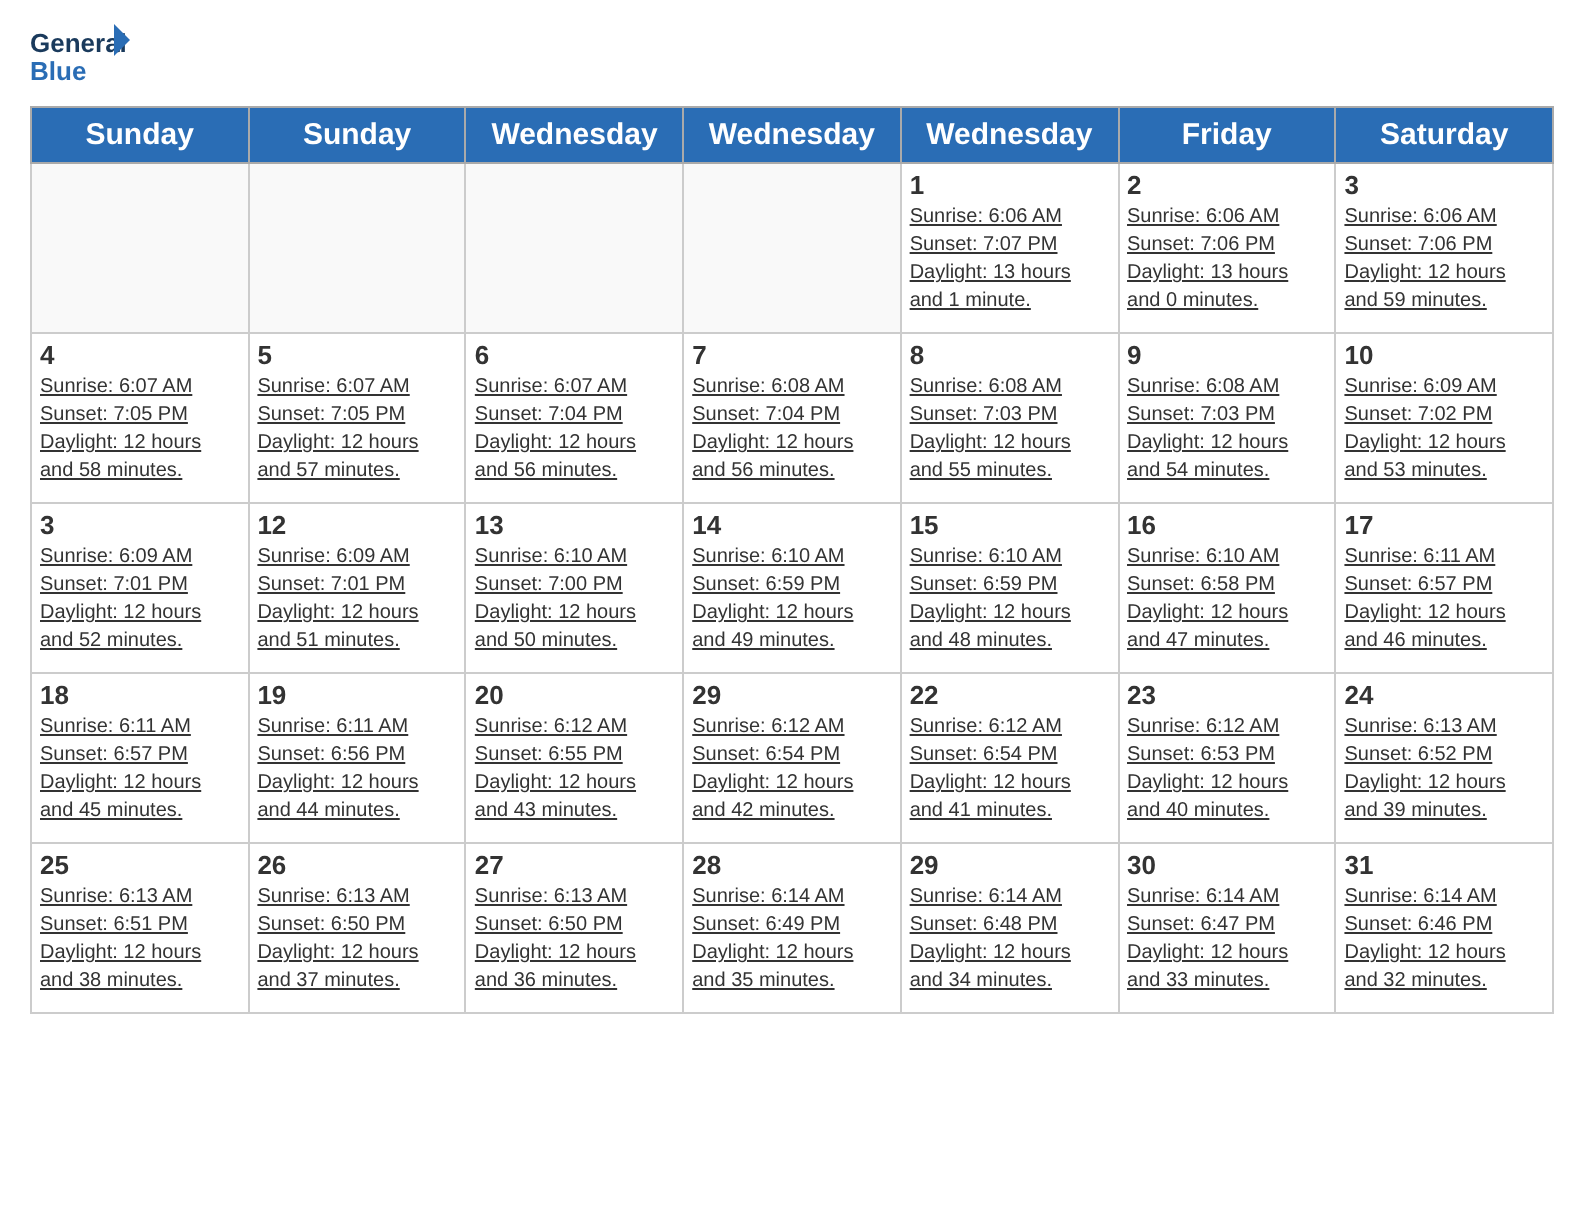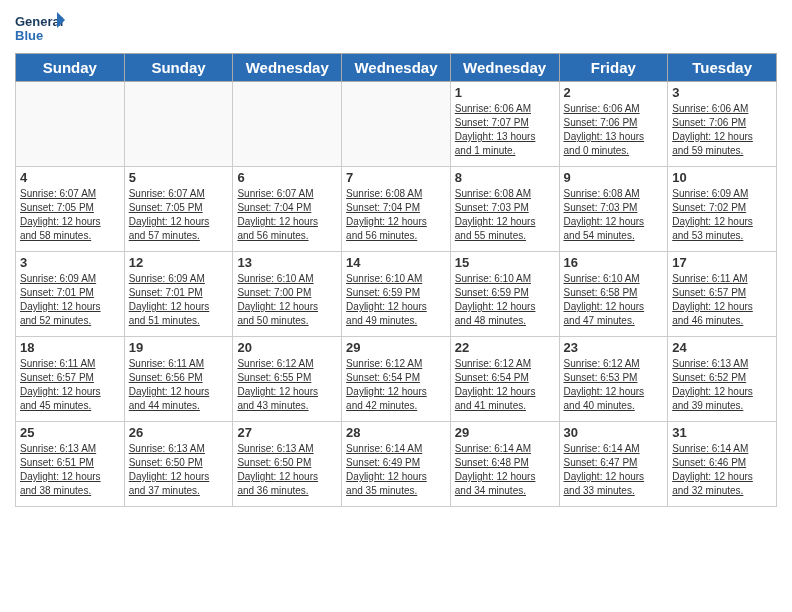--- a/index.html
+++ b/index.html
@@ -44,21 +44,21 @@
 
   <table>
     <thead>
       <tr>
       <th>Sunday</th>
           <th>Sunday</th>
           <th>Wednesday</th>
           <th>Wednesday</th>
           <th>Wednesday</th>
           <th>Friday</th>
-          <th>Tuesday</th>
+          <th>Saturday</th>
         </tr>
     </thead>
     <tbody id="calendar-body">
     <tr class="week-row">
           <td class="empty"></td>
           <td class="empty"></td>
           <td class="empty"></td>
           <td class="empty"></td>
           <td class="day-cell">
             <div class="day-number">1</div>

